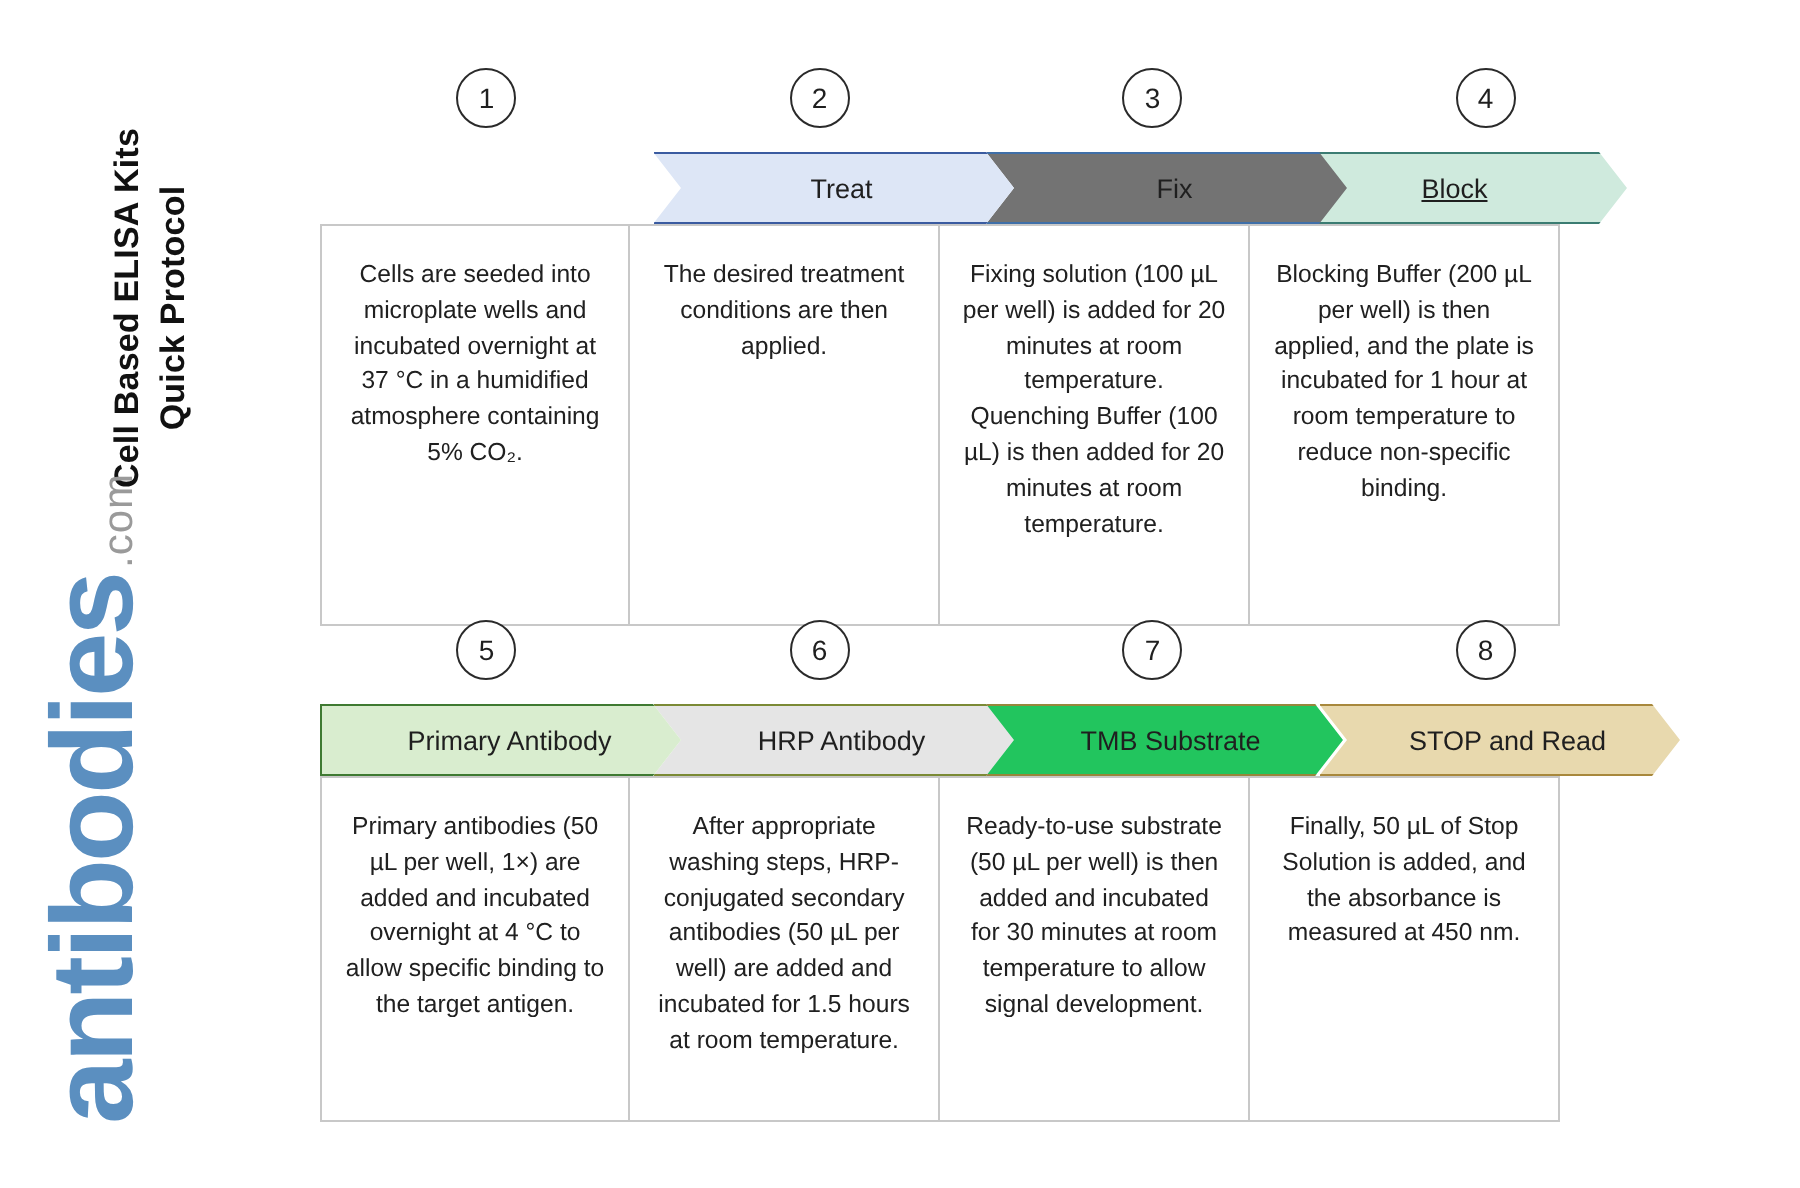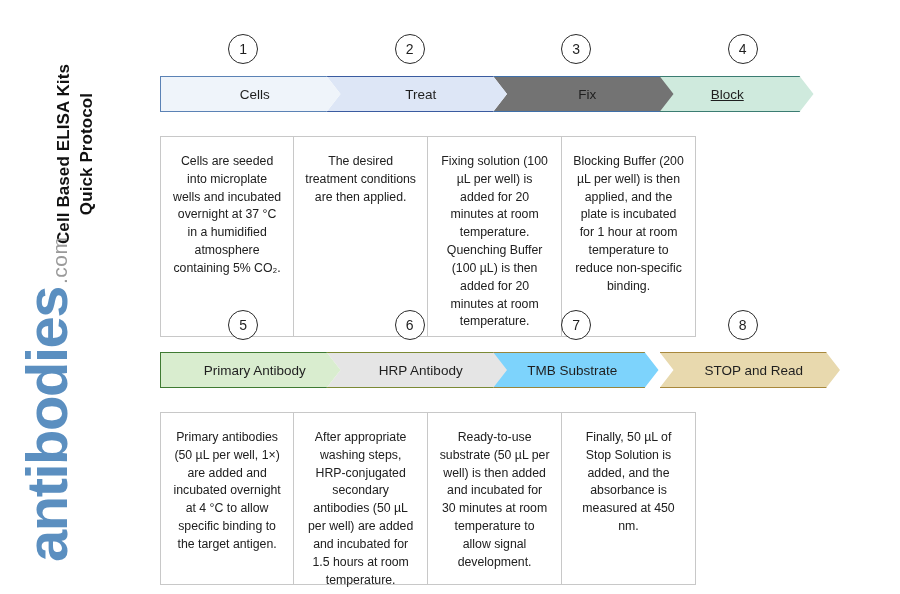--- a/index.html
+++ b/index.html
@@ -123,24 +123,23 @@
   .chev.first {
     clip-path: polygon(0 0, calc(100% - 14px) 0, 100% 50%, calc(100% - 14px) 100%, 0 100%);
   }
   .chev-label {
     transform: translateX(4px);
     white-space: nowrap;
   }
 
   .cells {
     position: relative;
-    width: 536px;
+    width: 620px;
     height: 201px;
     display: flex;
-    margin-top: 24px;
   }
   .cell {
     width: 166.5px;
     box-sizing: border-box;
     border: 1px solid #c8c8c8;
     border-left: none;
     background: #ffffff;
     display: flex;
     align-items: flex-start;
     justify-content: center;
@@ -173,23 +172,20 @@
 </div>
 
 <div class="row row-1" id="row-1">
   <div class="badges">
       <div class="badge" style="left: 83.25px;">1</div>
       <div class="badge" style="left: 249.75px;">2</div>
       <div class="badge" style="left: 416.25px;">3</div>
       <div class="badge" style="left: 582.75px;">4</div>
     </div>
   <div class="chevron-band">
-      <div class="chev first" style="left: 0px; width: 180.5px; background: rgb(239, 244, 250); border-top: 1.4px solid rgb(91, 130, 181); border-bottom: 1.4px solid rgb(91, 130, 181); border-left: 1.4px solid rgb(91, 130, 181); z-index: 10;">
-        <span class="chev-label">Cells</span>
-      </div>
       <div class="chev" style="left: 166.5px; width: 180.5px; background: rgb(221, 230, 246); border-top: 1.4px solid rgb(58, 91, 160); border-bottom: 1.4px solid rgb(58, 91, 160); border-left: none; z-index: 9;">
         <span class="chev-label">Treat</span>
       </div>
       <div class="chev" style="left: 333px; width: 180.5px; background: #737373; border-top: 1.4px solid rgb(63, 111, 168); border-bottom: 1.4px solid rgb(63, 111, 168); border-left: none; z-index: 8;">
         <span class="chev-label">Fix</span>
       </div>
       <div class="chev" style="left: 473px; width: 180.5px; background: rgb(207, 234, 221); border-top: 1.4px solid rgb(59, 124, 114); border-bottom: 1.4px solid rgb(59, 124, 114); border-left: none; z-index: 7; text-decoration: underline;">
         <span class="chev-label">Block</span>
       </div>
     </div>
@@ -216,21 +212,21 @@
       <div class="badge" style="left: 416.25px;">7</div>
       <div class="badge" style="left: 582.75px;">8</div>
     </div>
   <div class="chevron-band">
       <div class="chev first" style="left: 0px; width: 180.5px; background: rgb(217, 237, 207); border-top: 1.4px solid rgb(63, 122, 50); border-bottom: 1.4px solid rgb(63, 122, 50); border-left: 1.4px solid rgb(63, 122, 50); z-index: 10; text-align: right;">
         <span class="chev-label">Primary Antibody</span>
       </div>
       <div class="chev" style="left: 166.5px; width: 180.5px; background: #e5e5e5; border-top: 1.4px solid rgb(123, 138, 53); border-bottom: 1.4px solid rgb(123, 138, 53); border-left: none; z-index: 9;">
         <span class="chev-label">HRP Antibody</span>
       </div>
-      <div class="chev" style="left: 318px; width: 180.5px; background: #7dd3fc; border-top: 1.4px solid rgb(151, 134, 60); border-bottom: 1.4px solid rgb(151, 134, 60); border-left: none; z-index: 8;">
+      <div class="chev" style="left: 331px; width: 180.5px; background: #22c55e; border-top: 1.4px solid rgb(151, 134, 60); border-bottom: 1.4px solid rgb(151, 134, 60); border-left: none; z-index: 8;">
         <span class="chev-label">TMB Substrate</span>
       </div>
       <div class="chev" style="left: 499.5px; width: 180.5px; background: rgb(232, 217, 174); border-top: 1.4px solid rgb(168, 136, 60); border-bottom: 1.4px solid rgb(168, 136, 60); border-left: none; z-index: 7;">
         <span class="chev-label">STOP and Read</span>
       </div>
     </div>
   <div class="cells">
       <div class="cell first">
         <div class="cell-text">Primary antibodies (50 µL per well, 1×) are added and incubated overnight at 4 °C to allow specific binding to the target antigen.</div>
       </div>

